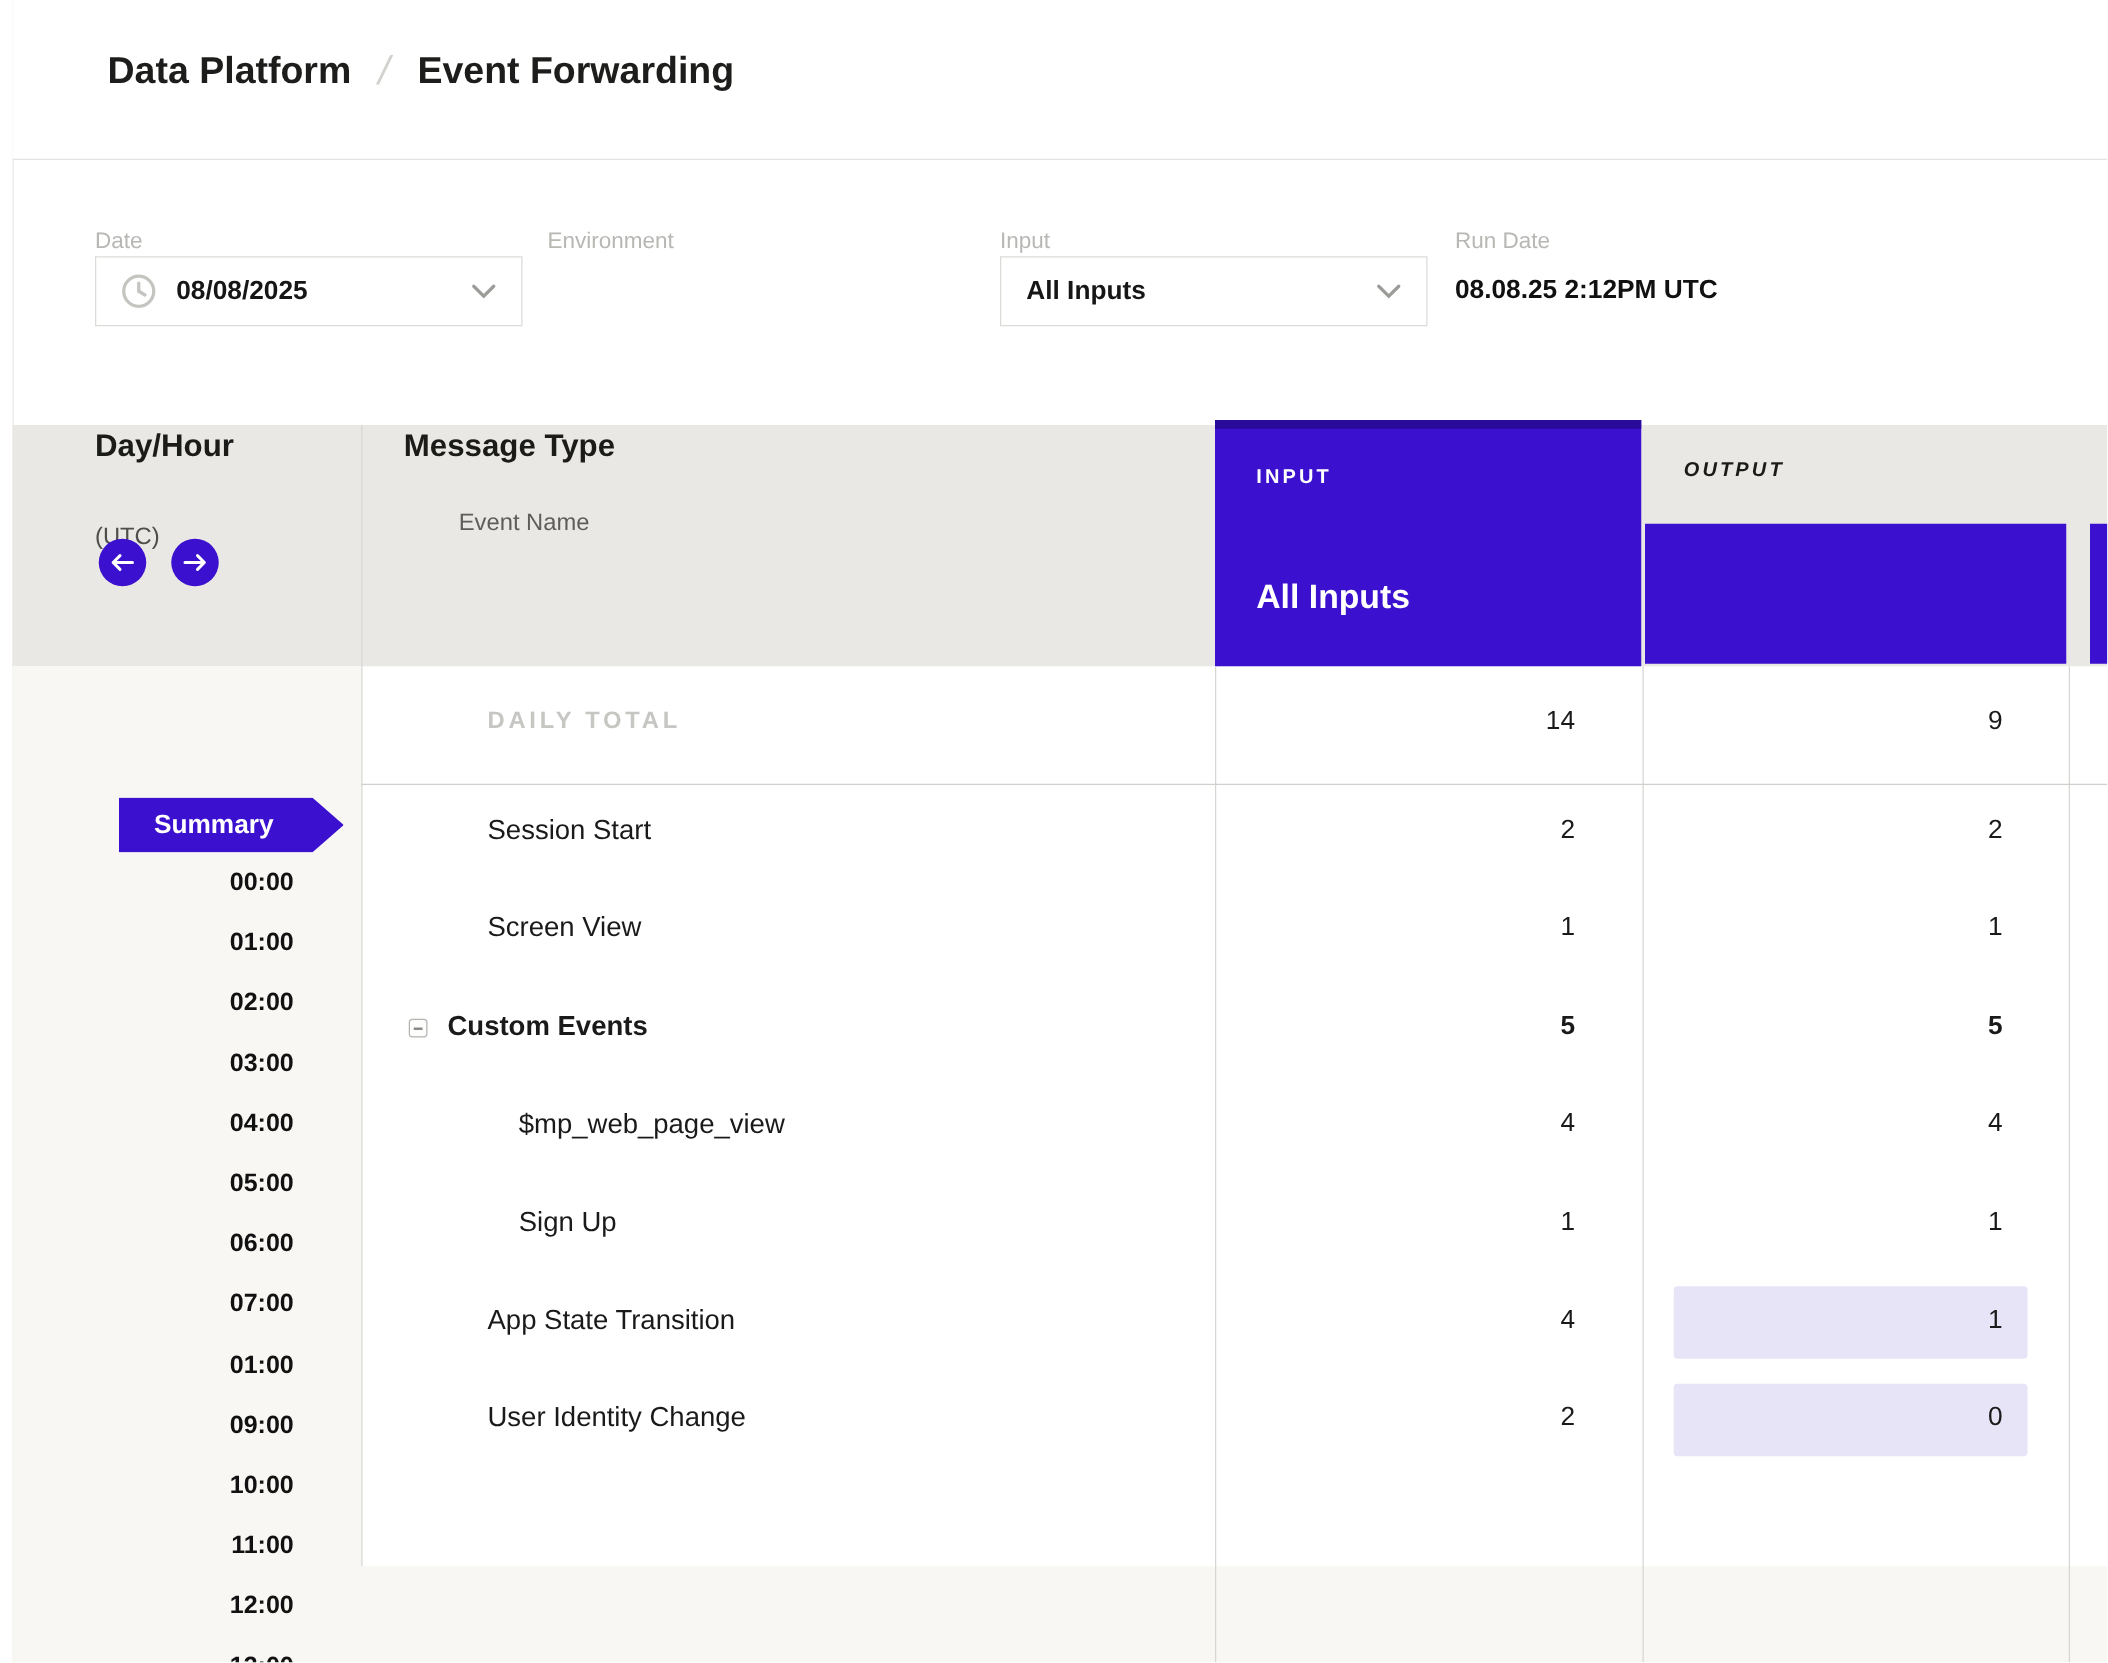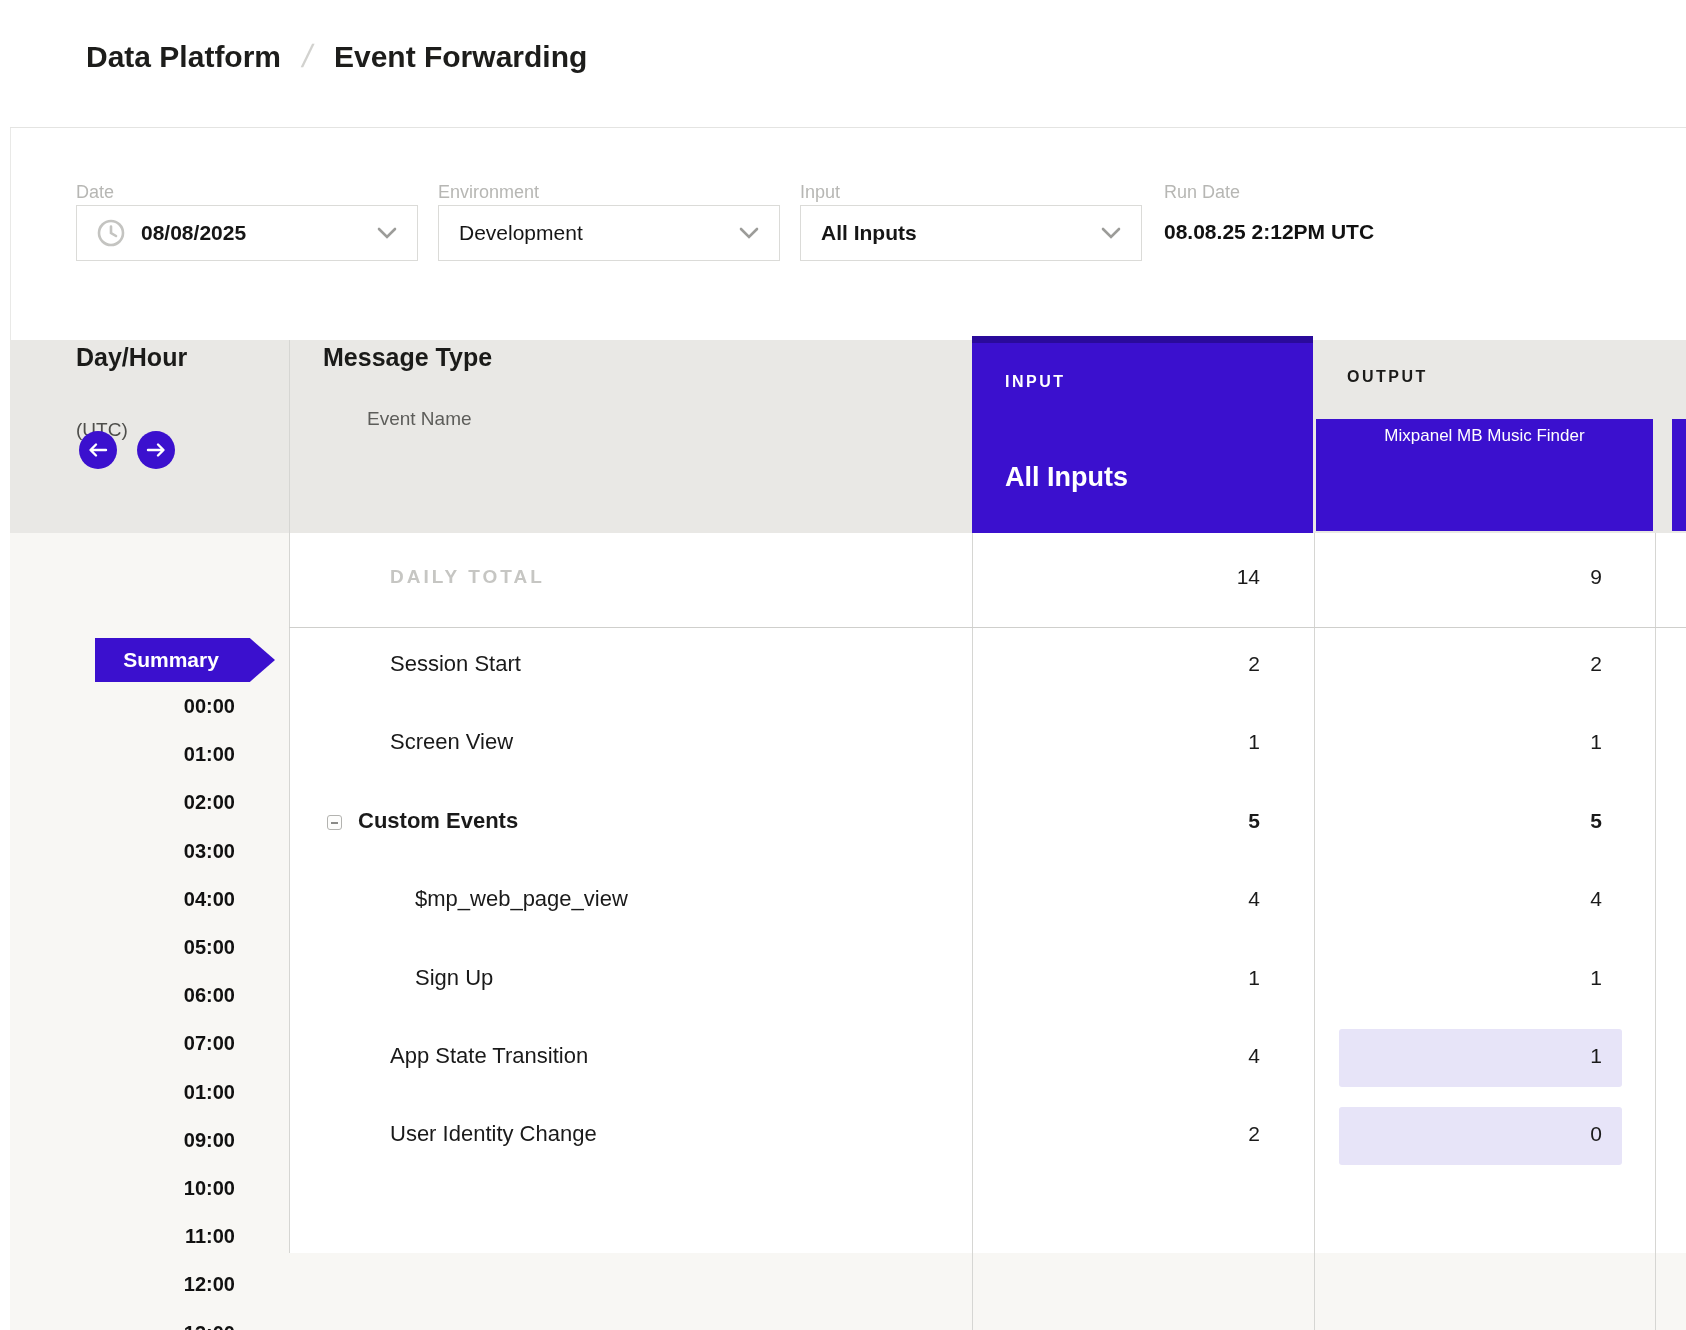--- a/index.html
+++ b/index.html
@@ -83,26 +83,20 @@
       <circle cx="14" cy="14" r="12" fill="none" stroke="#c4c4c1" stroke-width="2.6"></circle>
       <path d="M14 7.5 V14 L19 17" fill="none" stroke="#c4c4c1" stroke-width="2.6" stroke-linecap="round"></path>
     </svg>
     <span class="val date-val">08/08/2025</span>
     <svg class="chev" width="20" height="12" viewBox="0 0 20 12">
       <path d="M2 2 L10 10 L18 2" fill="none" stroke="#9c9c99" stroke-width="2.6" stroke-linecap="round"></path>
     </svg>
   </div>
 
   <div class="abs flabel" style="left:438px;top:158px;">Environment</div>
-  <div class="abs fbox" style="left:438px;top:205px;width:342px;">
-    <span class="val">Development</span>
-    <svg class="chev" width="20" height="12" viewBox="0 0 20 12">
-      <path d="M2 2 L10 10 L18 2" fill="none" stroke="#9c9c99" stroke-width="2.6" stroke-linecap="round"></path>
-    </svg>
-  </div>
 
   <div class="abs flabel" style="left:800px;top:158px;">Input</div>
   <div class="abs fbox" style="left:800px;top:205px;width:342px;">
     <span class="val" style="font-weight:600;">All Inputs</span>
     <svg class="chev" width="20" height="12" viewBox="0 0 20 12">
       <path d="M2 2 L10 10 L18 2" fill="none" stroke="#9c9c99" stroke-width="2.6" stroke-linecap="round"></path>
     </svg>
   </div>
 
   <div class="abs flabel" style="left:1164px;top:158px;">Run Date</div>
@@ -119,30 +113,29 @@
   </div>
   <div class="abs navbtn" style="left: 137px; top: 431px; background: rgb(59, 16, 206);">
     <svg width="20" height="16" viewBox="0 0 20 16">
       <path d="M2 8 H17 M12 2.5 L17.5 8 L12 13.5" fill="none" stroke="#fff" stroke-width="2.4" stroke-linecap="round" stroke-linejoin="round"></path>
     </svg>
   </div>
 
   <div class="abs h-title" style="left:323px;top:343px;">Message Type</div>
   <div class="abs h-sub" style="left:367px;top:408px;">Event Name</div>
 
-  <div class="abs" id="output-label" style="left:1347px;top:368px;">OUTPUT</div>
+  <div class="abs" id="output-label" style="left:1347px;top:368px;font-style:italic;">OUTPUT</div>
 
   <div class="abs" id="input-box" style="background: rgb(59, 16, 206);">
     <div class="strip" style="background: rgb(42, 10, 155);"></div>
     <div class="cap-label" style="position:absolute;left:33px;top:37px;">INPUT</div>
     <div id="input-name" style="position:absolute;left:33px;top:126px;">All Inputs</div>
   </div>
 
   <div class="abs" id="mixpanel-box" style="background: rgb(59, 16, 206);">
-    <div id="mixpanel-sub">Mixpanel MB Music Finder</div>
   </div>
   <div class="abs" id="next-output-sliver" style="background: rgb(59, 16, 206);"></div>
 
   <div class="abs" id="footer-bg" style="background: rgb(248, 247, 244);"></div>
   <div class="abs" id="sidebar-bg" style="background: rgb(248, 247, 244);"></div>
 
   <div class="abs vline" style="left:289px;top:340px;height:913px;"></div>
   <div class="abs vline" style="left:972px;top:533px;height:797px;"></div>
   <div class="abs vline" style="left:1314px;top:533px;height:797px;"></div>
   <div class="abs vline" style="left:1655px;top:533px;height:797px;"></div>

